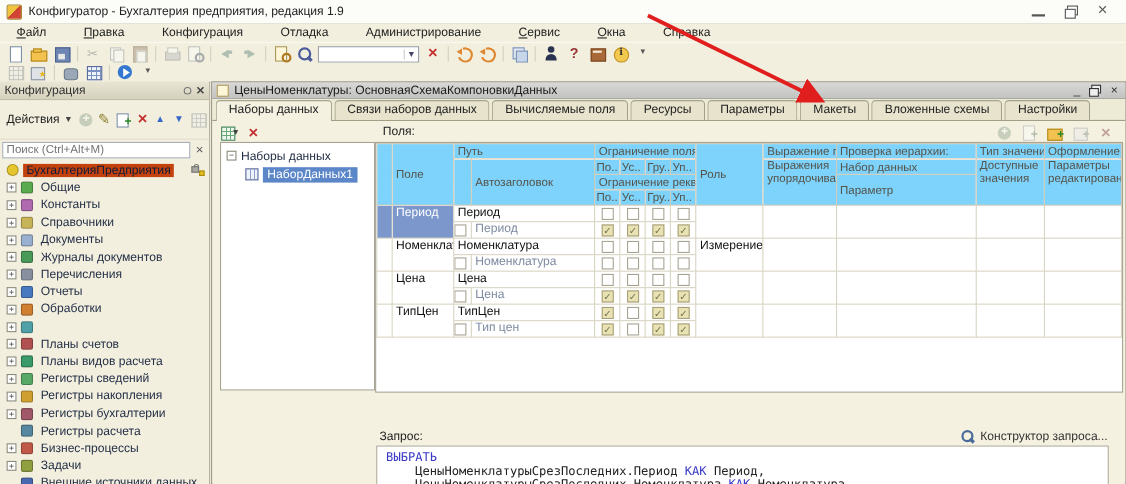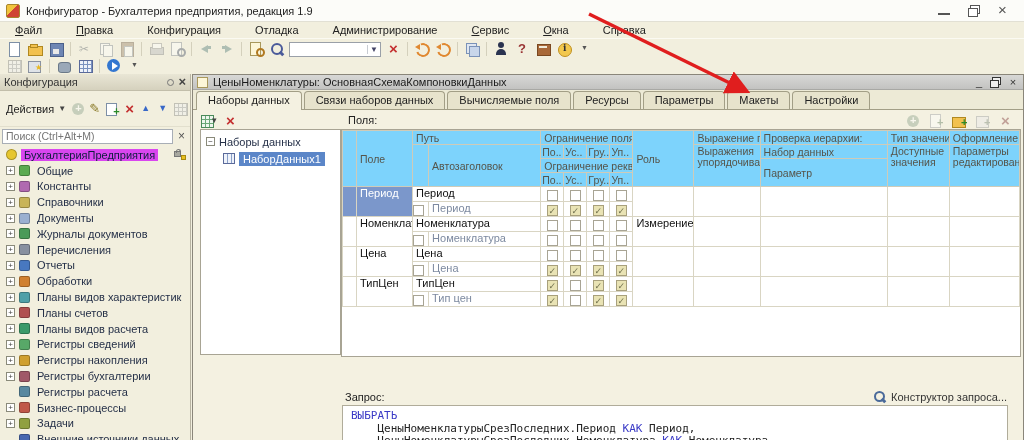--- a/index.html
+++ b/index.html
@@ -101,21 +101,21 @@
   #lp-actions .cv{font-size:8px;color:#444;margin-right:3px}
   #lp-search{height:18px;display:flex;align-items:center;padding:1px 2px;gap:2px}
   #lp-search input{flex:1;height:15px;border:1px solid #a8aeb6;background:#fff;font:10.5px "Liberation Sans",sans-serif;color:#9a9a90;padding:0 3px}
   #lp-search .x{font-size:12px;color:#555;padding:0 3px}
   #tree{flex:1;overflow:hidden;padding-top:2px}
   .titem{display:flex;align-items:center;height:15.8px;padding-left:6px;gap:4px;color:#253048;white-space:nowrap}
   .texp{width:9px;height:9px;border:1px solid #8a8a7a;background:#fff;font:8px/7px "Liberation Sans",sans-serif;text-align:center;color:#444;flex:none}
   .tspace{width:9px;flex:none}
   .tico{width:11px;height:11px;border-radius:2px;flex:none;border:1px solid rgba(0,0,0,.25)}
   .tlabel{padding:0 3px}
-  .tlabel.root-sel{background:#d946ef;color:#0c1c3c}
+  .tlabel.root-sel{background:#c2410c;color:#0c1c3c}
   .lockwrap{margin-left:auto;margin-right:4px;position:relative;width:12px;height:11px}
   .lockwrap .key{position:absolute;right:0;bottom:0;width:5px;height:5px;background:#e8c020;border:1px solid #a88a10}
   .lockwrap .lock{position:absolute;left:0;top:2px;width:7px;height:6px;background:#a8a8a0;border:1px solid #777}
   .lockwrap .lock:before{content:"";position:absolute;left:1px;top:-3px;width:3px;height:3px;border:1px solid #777;border-bottom:none;border-radius:3px 3px 0 0}
 
   
   #child{left:192px;top:74px;width:832px;height:366px;border:1px solid #8a867a;background:#f4f1e1}
   #child-titlebar{height:15px;background:linear-gradient(#d8d8d6,#c3c3c1);border-bottom:1px solid #a8a8a4;display:flex;align-items:center;padding:0 4px;gap:5px}
   #child-titlebar .t{flex:1;color:#1a1a1a}
   #child-titlebar .cdoc{width:11px;height:11px;background:#fdf6d8;border:1px solid #a9985c}
@@ -366,21 +366,20 @@
         <span class="tlabel">Отчеты</span>
       </div>
       <div class="titem">
         <span class="texp">+</span>
         <span class="tico" style="background: rgb(208, 128, 48);"></span>
         <span class="tlabel">Обработки</span>
       </div>
       <div class="titem">
         <span class="texp">+</span>
         <span class="tico" style="background: rgb(80, 160, 168);"></span>
-        <span class="tlabel">Планы видов характеристик</span>
       </div>
       <div class="titem">
         <span class="texp">+</span>
         <span class="tico" style="background: rgb(176, 80, 80);"></span>
         <span class="tlabel">Планы счетов</span>
       </div>
       <div class="titem">
         <span class="texp">+</span>
         <span class="tico" style="background: rgb(58, 154, 106);"></span>
         <span class="tlabel">Планы видов расчета</span>
@@ -431,20 +430,21 @@
     <span class="cwc cwc-restore"></span>
     <span class="cwc">×</span>
   </div>
   <div id="tabstrip">
       <div class="tab active">Наборы данных</div>
       <div class="tab">Связи наборов данных</div>
       <div class="tab">Вычисляемые поля</div>
       <div class="tab">Ресурсы</div>
       <div class="tab">Параметры</div>
       <div class="tab">Макеты</div>
+      <div class="tab">Вложенные схемы</div>
       <div class="tab">Настройки</div>
     </div>
   <div id="child-body">
     <div id="ds-toolbar">
         <div class="tbtn">
           <span class="ic ic-adddataset"></span>
         </div>
         <div class="tbtn">
           <span class="ic ic-xred"></span>
         </div>

